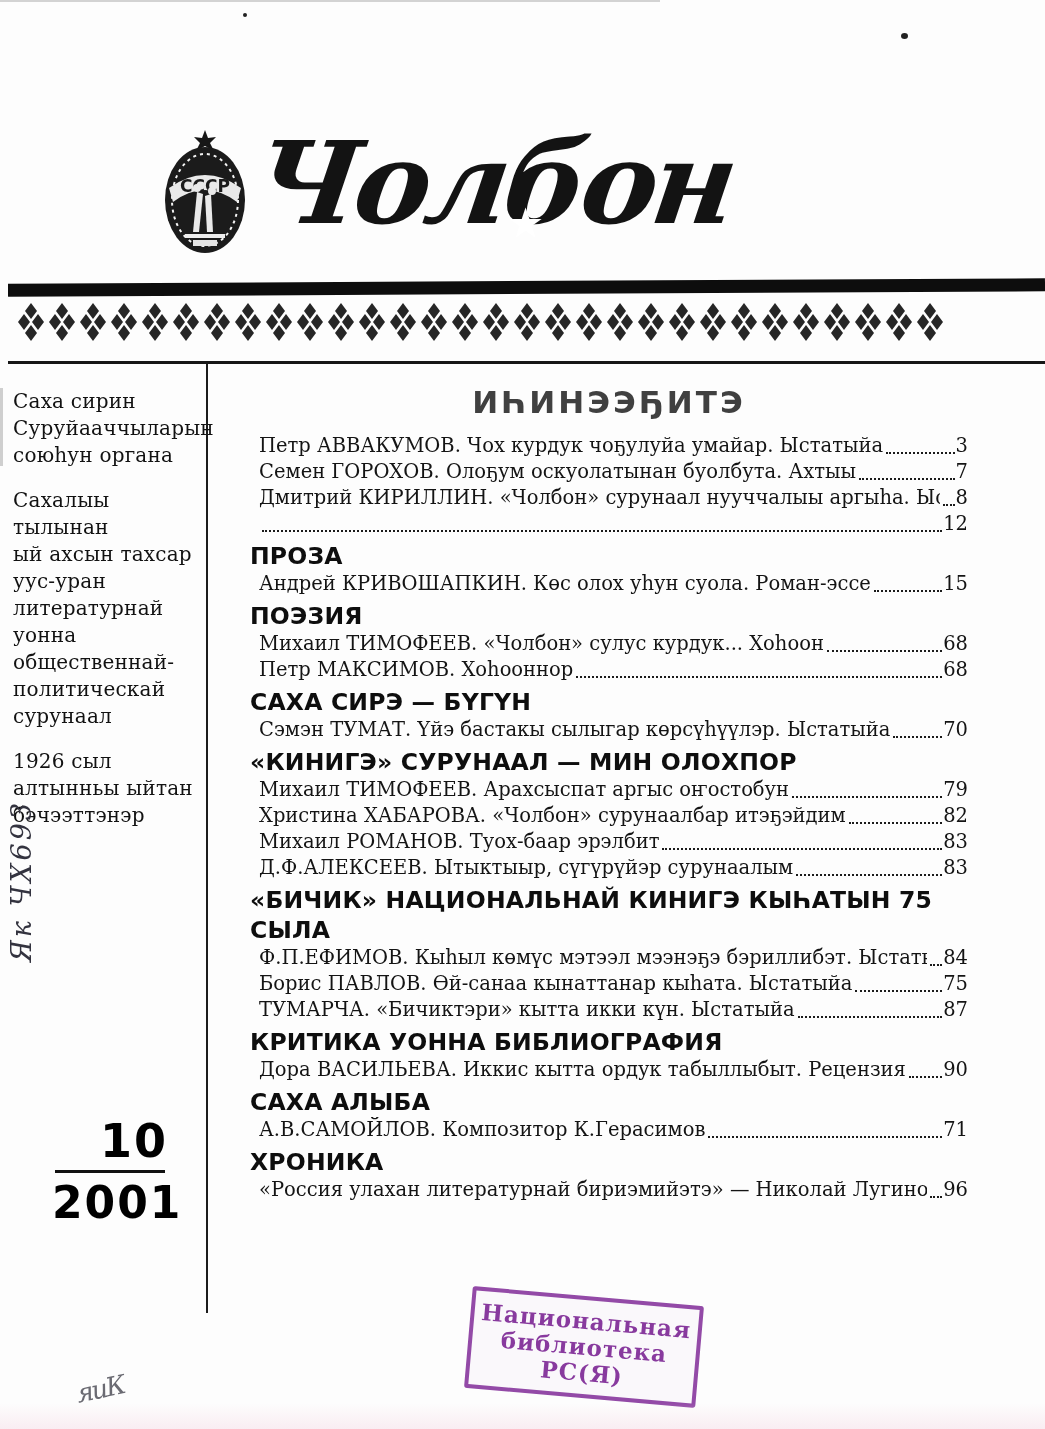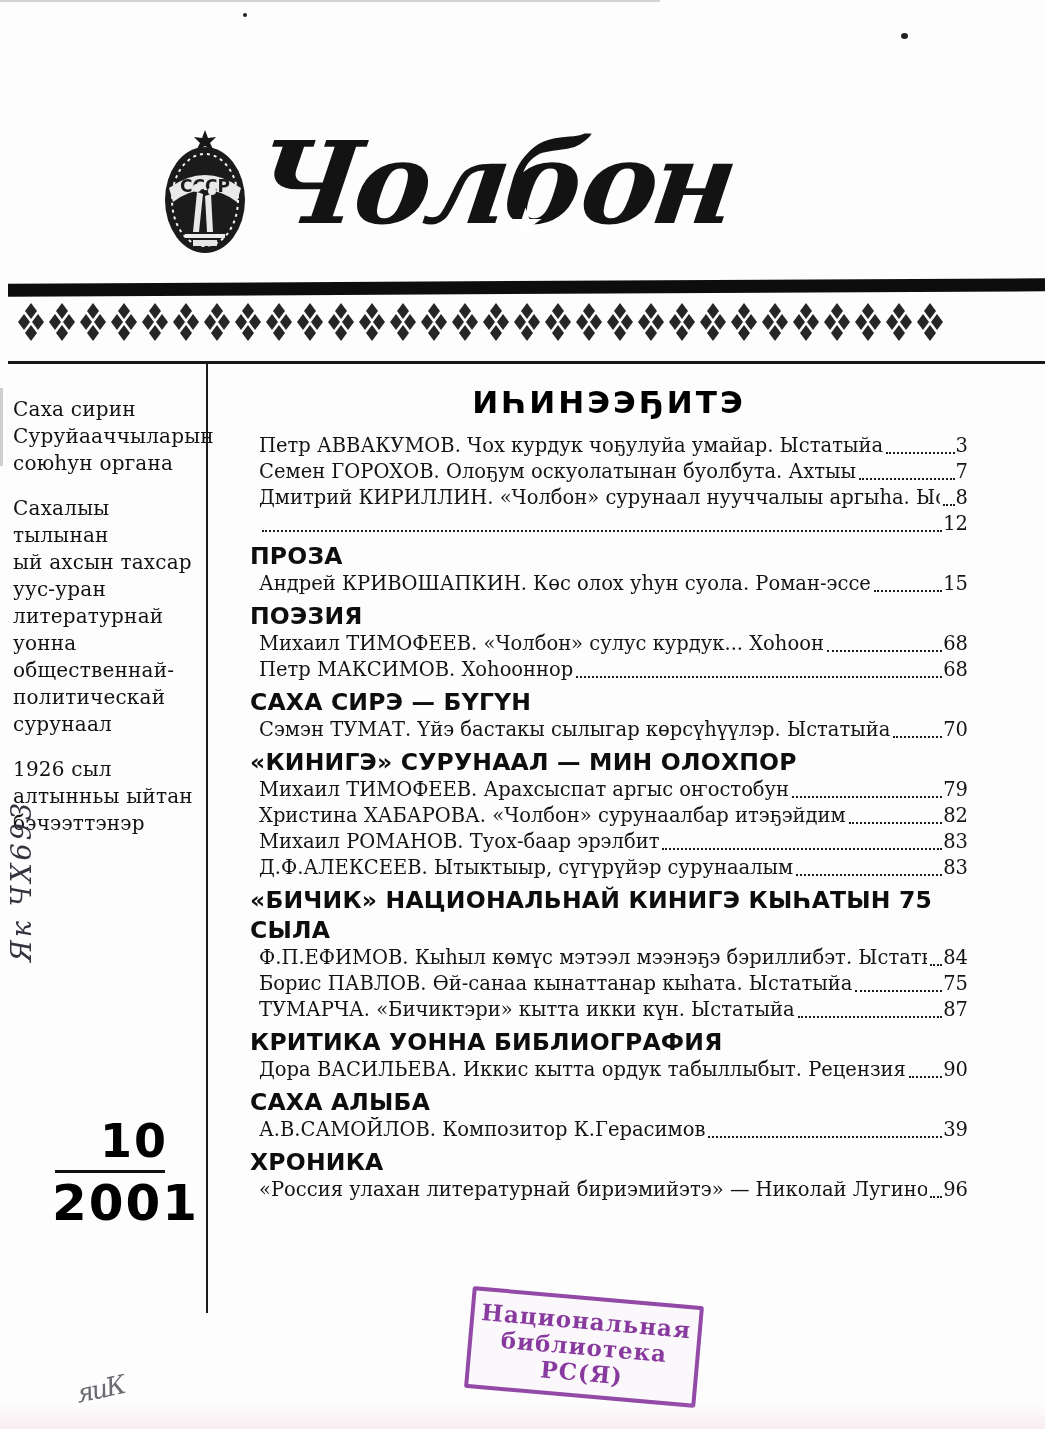--- a/index.html
+++ b/index.html
@@ -44,45 +44,45 @@
     clip-path:polygon(50% 0,100% 50%,50% 100%,0 50%);}
   .cluster .dn{left:7px;top:0;}
   .cluster .dw{left:0;top:11px;}
   .cluster .de{left:14px;top:11px;}
   .cluster .ds{left:7px;top:22px;}
 
   
   .divider{position:absolute;left:206px;top:364px;width:2px;height:949px;background:#1c1c1c;}
   .sidebar{position:absolute;left:13px;top:388px;width:186px;
     font-size:20px;line-height:27px;letter-spacing:.2px;color:#121212;}
-  .sidebar p{margin:8px 0 18px 0;}
+  .sidebar p{margin:0 0 18px 0;}
   .preline{white-space:pre-line;}
 
   .issue{position:absolute;left:52px;top:1116px;width:116px;text-align:right;
     font-family:"DejaVu Sans","Liberation Sans",sans-serif;font-weight:bold;color:#000000;}
   .issue-number{font-size:46px;line-height:50px;letter-spacing:2px;}
   .issue-divider{width:110px;height:3px;background:#111;margin:4px auto 6px;}
-  .issue-year{font-size:50px;line-height:48px;letter-spacing:2px;}
+  .issue-year{font-size:44px;line-height:48px;letter-spacing:2px;}
 
   .hand-code{
     position:absolute;left:6px;top:962px;width:215px;height:42px;
     transform:rotate(-90deg);transform-origin:0 0;
     font-style:italic;font-size:27px;letter-spacing:3px;color:#33333f;white-space:nowrap;
   }
   .hand-initials{
     position:absolute;left:76px;top:1374px;font-style:italic;font-size:26px;
     color:#6a6a72;transform:rotate(-12deg);letter-spacing:-2px;
   }
 
   
   .toc{position:absolute;left:250px;top:385px;width:718px;}
   .toc-title{
     text-align:center;font-family:"DejaVu Sans","Liberation Sans",sans-serif;
     font-weight:bold;font-size:31px;line-height:34px;letter-spacing:3px;
-    margin:0 0 14px 0;color:#000000;
+    margin:0 0 14px 0;color:#404040;
   }
   .shead{
     font-family:"DejaVu Sans","Liberation Sans",sans-serif;font-weight:bold;
     font-size:23.5px;line-height:30px;letter-spacing:.2px;margin-top:4px;color:#0e0e0e;
   }
   .entry{display:flex;align-items:baseline;padding-left:9px;
     font-size:19.5px;line-height:26px;color:#141414;}
   .etext{white-space:nowrap;flex:0 1 auto;overflow:hidden;}
   .dots{flex:1 1 auto;min-width:12px;border-bottom:2.2px dotted #1b1b1b;
     align-self:flex-end;margin:0 1px 5px 3px;height:0;}
@@ -449,21 +449,21 @@
           <span class="dots"></span>
           <span class="pg">90</span>
         </div>
     </div>
 
     <div>
       <div class="shead">САХА АЛЫБА</div>
       <div class="entry">
           <span class="etext">А.В.САМОЙЛОВ. Композитор К.Герасимов</span>
           <span class="dots"></span>
-          <span class="pg">39</span>
+          <span class="pg">71</span>
         </div>
     </div>
 
     <div>
       <div class="shead">ХРОНИКА</div>
       <div class="entry">
           <span class="etext">«Россия улахан литературнай бириэмийэтэ» — Николай Лугиновка</span>
           <span class="dots"></span>
           <span class="pg">96</span>
         </div>

